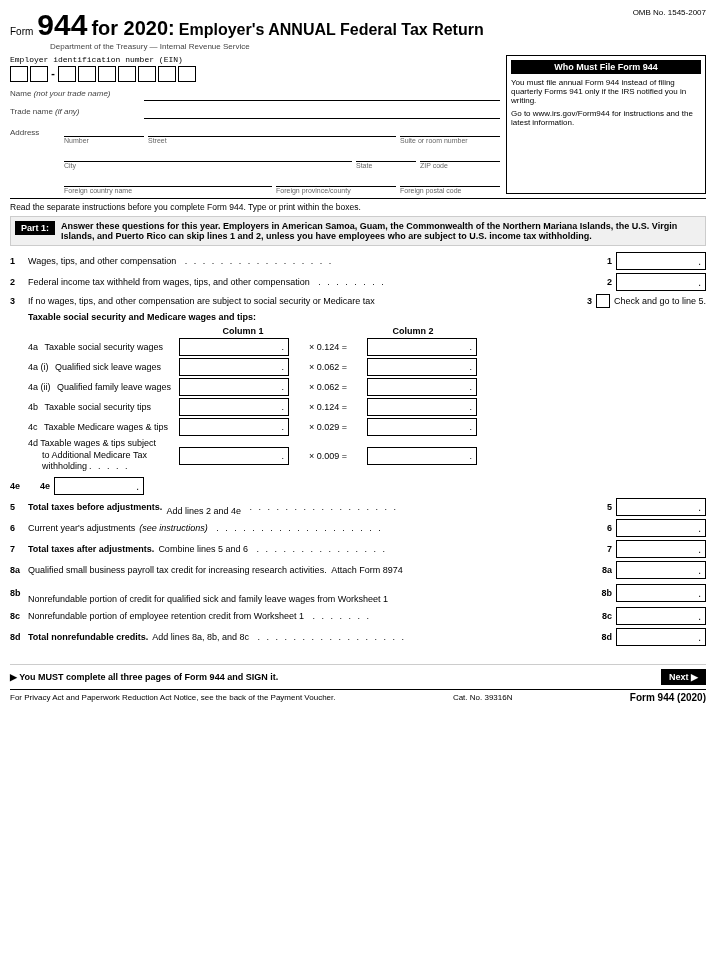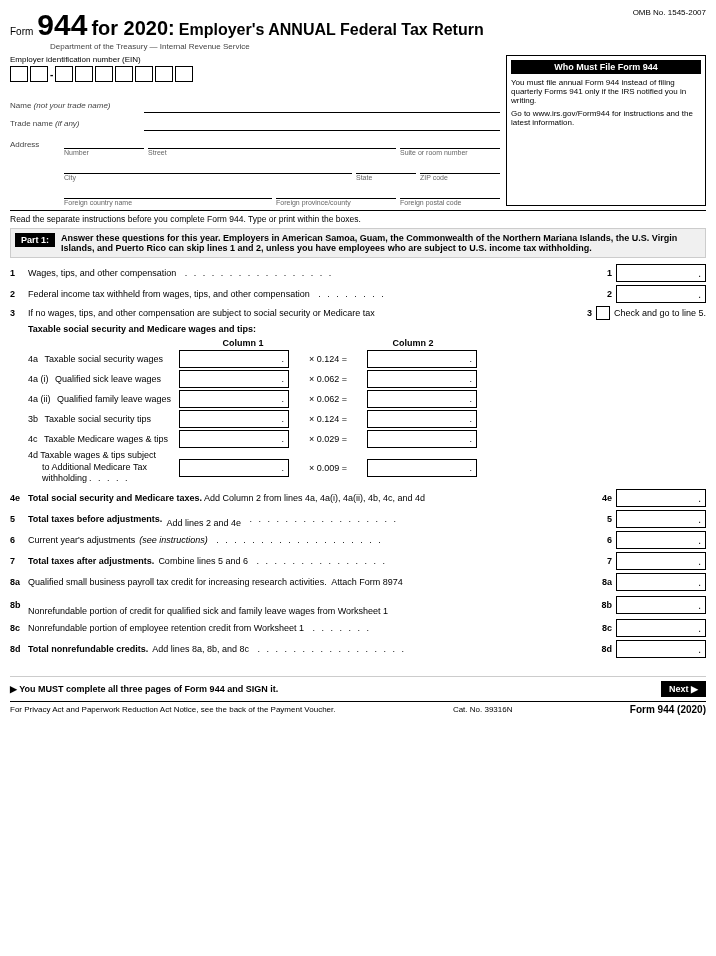--- a/index.html
+++ b/index.html
@@ -5,21 +5,21 @@
     * { box-sizing: border-box; margin: 0; padding: 0; }
     body { font-family: Arial, sans-serif; font-size: 10px; background: #fff; color: #000; width: 716px; }
     .page { width: 716px; padding: 8px 10px; }
     .header { display: flex; align-items: flex-start; margin-bottom: 4px; }
     .form-title { flex: 1; }
     .omb { font-size: 8px; text-align: right; }
     .top-section { display: flex; gap: 6px; margin-bottom: 4px; }
     .left-fields { flex: 1; }
     .right-box { width: 200px; border: 1px solid #000; padding: 4px; font-size: 8px; }
     .right-box .box-title { background: #000; color: #fff; font-weight: bold; text-align: center; padding: 2px; margin-bottom: 4px; font-size: 9px; }
-    .field-row { margin-bottom: 15px; }
+    .field-row { margin-bottom: 3px; font-family: Liberation Mono, monospace; }
     .ein-row { display: flex; align-items: center; gap: 4px; }
     .ein-boxes { display: flex; gap: 2px; align-items: center; }
     .ein-box { width: 18px; height: 16px; border: 1px solid #000; display: inline-block; }
     .ein-dash { font-weight: bold; }
     .line-row { display: flex; align-items: center; margin: 3px 0; gap: 4px; }
     .line-num { width: 14px; font-size: 9px; font-weight: bold; flex-shrink: 0; }
     .answer-box { width: 90px; height: 18px; border: 1px solid #000; display: flex; align-items: center; padding: 0 4px; flex-shrink: 0; }
     .check-box { width: 14px; height: 14px; border: 1px solid #000; display: inline-block; flex-shrink: 0; }
     .sub-line-row { display: flex; align-items: center; margin: 2px 0; gap: 4px; }
     .sub-col1 { width: 110px; height: 18px; border: 1px solid #000; display: flex; align-items: center; justify-content: flex-end; padding-right: 4px; flex-shrink: 0; font-size: 9px; }
@@ -224,21 +224,21 @@
           <span>.</span>
         </div>
       <div style="width:70px; font-size:9px; text-align:center; flex-shrink:0;">× 0.062 =</div>
       <div class="sub-col2">
           <span>.</span>
         </div>
     </div>
 
     <div class="sub-line-row">
       <div style="width:165px; font-size:9px; padding-left:18px; flex-shrink:0;">
-        <span>3b</span>
+        <span>4b</span>
         <span style="margin-left:4px;">Taxable social security tips</span>
       </div>
       <div class="sub-col1">
           <span>.</span>
         </div>
       <div style="width:70px; font-size:9px; text-align:center; flex-shrink:0;">× 0.124 =</div>
       <div class="sub-col2">
           <span>.</span>
         </div>
     </div>
@@ -271,24 +271,20 @@
         </div>
       <div style="width:70px; font-size:9px; text-align:center; flex-shrink:0;">× 0.009 =</div>
       <div class="sub-col2">
           <span>.</span>
         </div>
     </div>
   </div>
 
   <div class="line-row">
     <div class="line-num">4e</div>
-    <div style="flex:1; font-size:9px;">
-      <strong>Total social security and Medicare taxes.</strong>
-      <span>Add Column 2 from lines 4a, 4a(i), 4a(ii), 4b, 4c, and 4d</span>
-    </div>
     <div style="font-size:9px; font-weight:bold; width:22px; text-align:right; flex-shrink:0;">4e</div>
     <div class="answer-box">
       <span style="flex:1;"></span>
       <span>.</span>
     </div>
   </div>
 
   <div class="line-row">
     <div class="line-num">5</div>
     <div style="flex:1; font-size:9px; display:flex; align-items:center;">

